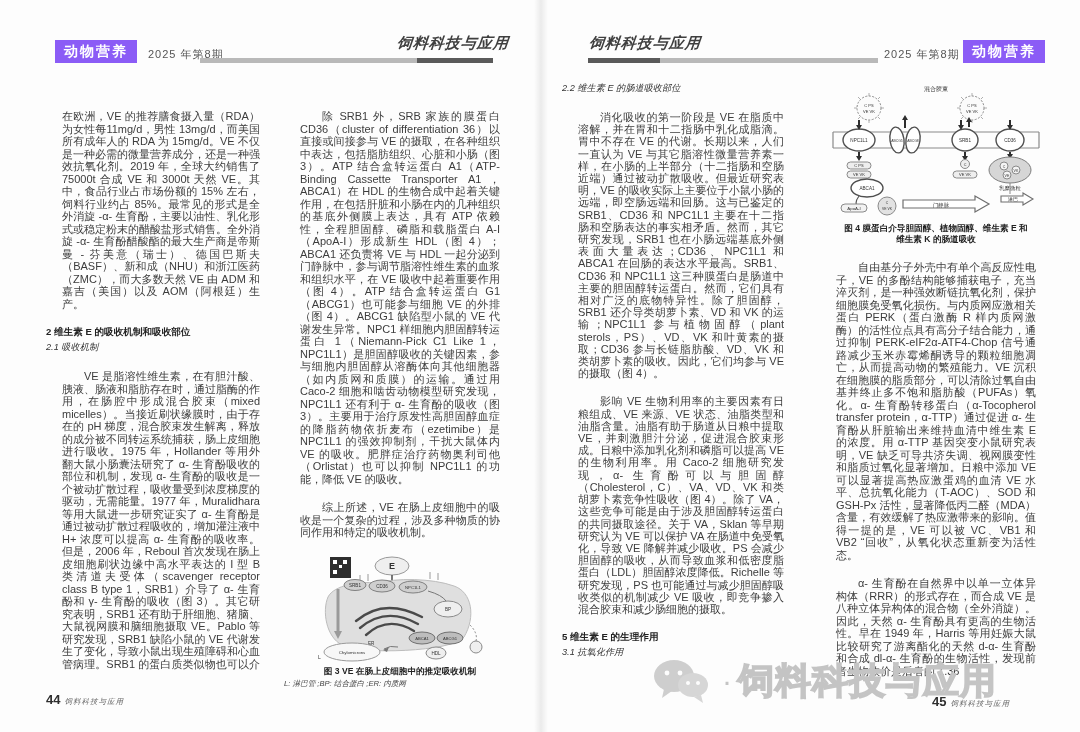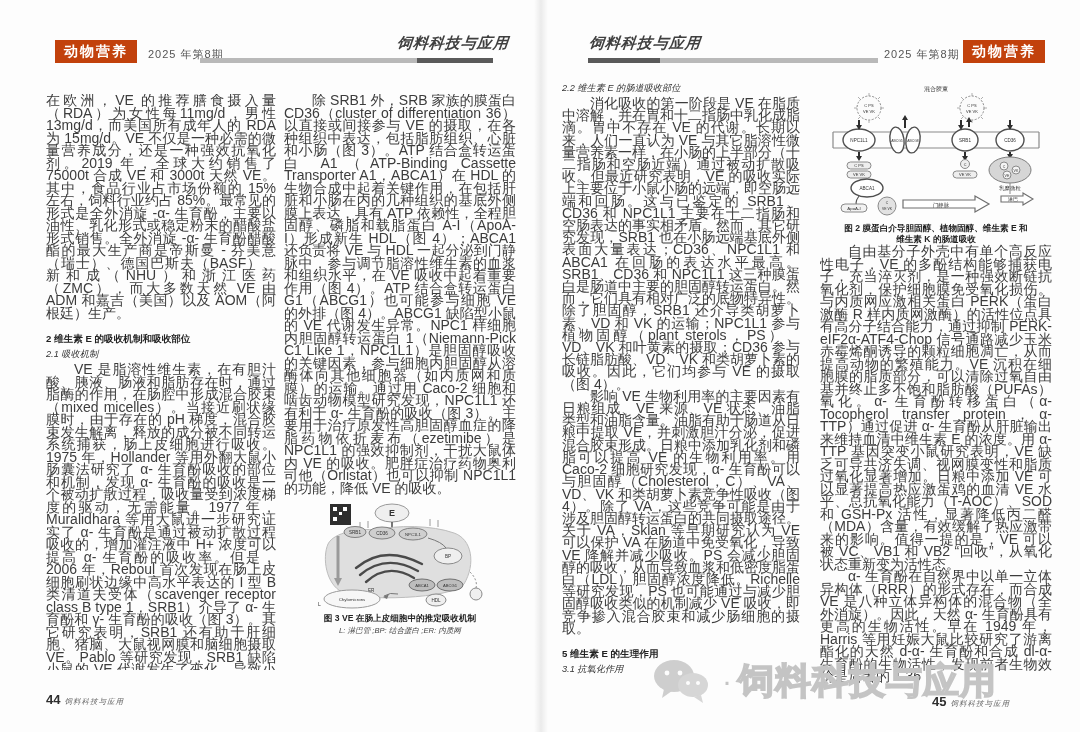--- a/index.html
+++ b/index.html
@@ -1,51 +1,51 @@
 <!DOCTYPE html>
 <html><head>
 <meta charset="utf-8">
 <style>
   html,body{margin:0;padding:0;background:#ffffff;}
   .canvas{position:relative;width:1080px;height:732px;background:#fdfdfd;overflow:hidden;
           font-family:"Liberation Sans","DejaVu Sans",sans-serif;color:#3c3c3c;}
   
-  .badge{position:absolute;top:40px;height:23px;background:#c2410c;color:#fff;
+  .badge{position:absolute;top:40px;height:23px;background:#8b5cf6;color:#fff;
          font-weight:bold;font-size:14px;line-height:23px;padding:0 9px;letter-spacing:2px;}
   .badge-left{left:55px;}
   .badge-right{left:963px;}
   .issue{position:absolute;top:47px;font-size:11px;color:#555;letter-spacing:1px;}
   .issue-left{left:148px;}
   .issue-right{left:884px;}
   .hbar{position:absolute;top:58px;height:5px;}
   .bar-ll{left:200px;width:217px;background:#b9b9b9;}
   .bar-ld{left:417px;width:76px;background:#5a5a5a;}
   .bar-rd{left:588px;width:72px;background:#5a5a5a;}
   .bar-rl{left:660px;width:218px;background:#b9b9b9;}
   .masthead{position:absolute;top:34px;width:130px;text-align:center;font-size:15px;
             font-family:"DejaVu Serif","Liberation Serif",serif;font-style:italic;font-weight:bold;
             color:#3f3f3f;transform:skewX(-6deg);letter-spacing:1px;}
   .mast-left{left:388px;}
   .mast-right{left:580px;}
   
   .col{position:absolute;text-align:justify;overflow:hidden;}
-  .col p{margin:0;font-size:14px;line-height:12.5px;}
+  .col p{margin:16px;font-size:11px;line-height:12.5px;}
   .col p.ind{text-indent:2em;}
   .col h2{margin:14px 0 2px 0;font-size:9.6px;font-weight:bold;color:#222;}
   .col h3{margin:2px 0 2px 0;font-size:9.2px;font-weight:normal;font-style:italic;color:#333;}
   .col1{left:46px;top:94px;width:230px;height:576px;}
   .col2{left:284px;top:94px;width:232px;height:600px;}
   .col3{left:562px;top:80px;width:238px;height:612px;}
   .col3 p{line-height:12.2px;}
   .col4{left:820px;top:84px;width:232px;height:610px;}
   
   .fig{margin-top:8px;text-align:center;}
   .fig-caption{font-size:8.6px;font-weight:bold;color:#222;text-align:center;line-height:11px;margin-top:3px;}
   .fig-note{font-size:7.6px;font-style:italic;color:#444;text-align:center;line-height:9.6px;margin-top:2px;text-align:justify;}
-  .fig-note.center{text-align:center;}
+  .fig-note.center{text-align:left;}
   .fig svg{display:block;margin:0 auto;}
   .svg-label{font-family:"Liberation Sans","DejaVu Sans",sans-serif;fill:#333;}
   
   .gutter{position:absolute;left:534px;top:0;width:14px;height:732px;
           background:linear-gradient(to right,rgba(0,0,0,0),rgba(0,0,0,0.07),rgba(0,0,0,0));}
   
   .pagefoot{position:absolute;font-size:13px;font-weight:bold;color:#2e2e2e;}
   .foot-left{left:46px;top:692px;}
   .foot-right{left:932px;top:694px;}
   .pagefoot .foot-txt{font-size:7.5px;font-weight:normal;font-style:italic;color:#666;margin-left:4px;letter-spacing:1px;}
@@ -77,20 +77,21 @@
 
   <div class="col col1">
     <p>在欧洲，VE 的推荐膳食摄入量（RDA）为女性每11mg/d，男性 13mg/d，而美国所有成年人的 RDA 为 15mg/d。VE 不仅是一种必需的微量营养成分，还是一种强效抗氧化剂。2019 年，全球大约销售了 75000t 合成 VE 和 3000t 天然 VE。其中，食品行业占市场份额的 15% 左右，饲料行业约占 85%。最常见的形式是全外消旋 -α- 生育酚，主要以油性、乳化形式或稳定粉末的醋酸盐形式销售。全外消旋 -α- 生育酚醋酸酯的最大生产商是帝斯曼 - 芬美意（瑞士）、德国巴斯夫（BASF）、新和成（NHU）和浙江医药（ZMC），而大多数天然 VE 由 ADM 和嘉吉（美国）以及 AOM（阿根廷）生产。</p>
     <h2>2 维生素 E 的吸收机制和吸收部位</h2>
     <h3>2.1 吸收机制</h3>
     <p class="ind">VE 是脂溶性维生素，在有胆汁酸、胰液、肠液和脂肪存在时，通过脂酶的作用，在肠腔中形成混合胶束（mixed micelles）。当接近刷状缘膜时，由于存在的 pH 梯度，混合胶束发生解离，释放的成分被不同转运系统捕获，肠上皮细胞进行吸收。1975 年，Hollander 等用外翻大鼠小肠囊法研究了 α- 生育酚吸收的部位和机制，发现 α- 生育酚的吸收是一个被动扩散过程，吸收量受到浓度梯度的驱动，无需能量。1977 年，Muralidhara 等用大鼠进一步研究证实了 α- 生育酚是通过被动扩散过程吸收的，增加灌注液中 H+ 浓度可以提高 α- 生育酚的吸收率。但是，2006 年，Reboul 首次发现在肠上皮细胞刷状边缘中高水平表达的 I 型 B 类清道夫受体（scavenger receptor class B type 1，SRB1）介导了 α- 生育酚和 γ- 生育酚的吸收（图 3）。其它研究表明，SRB1 还有助于肝细胞、猪脑、大鼠视网膜和脑细胞摄取 VE。Pablo 等研究发现，SRB1 缺陷小鼠的 VE 代谢发生了变化，导致小鼠出现生殖障碍和心血管病理。SRB1 的蛋白质类似物也可以介导黑腹果蝇（Drosophila）对 VE 的摄取。后来，SRB1 被证实是肠上皮细胞摄取 VE 的主要载体蛋白。有趣的是，SRB1 也可以介导 VE 从 Caco-2 细胞的脂质区室流出到顶端培养基，表明这种蛋白质在 VE 细胞浓度中具有潜在的调节作用。VE 通过 SRB1 转运的分子机制尚不清楚。研究发现，SRB1 介导细胞从高密度脂蛋白（HDL）颗粒摄取胆固醇和 α- 生育酚，在肝脏和类固醇生成组织中表达特别丰富。胆固醇、磷脂和脂肪酸含量显著</p>
   </div>
 
   <div class="col col2">
     <p class="ind">除 SRB1 外，SRB 家族的膜蛋白 CD36（cluster of differentiation 36）以直接或间接参与 VE 的摄取，在各种组织中表达，包括脂肪组织、心脏和小肠（图 3）。ATP 结合盒转运蛋白 A1（ATP-Binding Cassette Transporter A1，ABCA1）在 HDL 的生物合成中起着关键作用，在包括肝脏和小肠在内的几种组织的基底外侧膜上表达，具有 ATP 依赖性，全程胆固醇、磷脂和载脂蛋白 A-I（ApoA-I）形成新生 HDL（图 4）；ABCA1 还负责将 VE 与 HDL 一起分泌到门静脉中，参与调节脂溶性维生素的血浆和组织水平，在 VE 吸收中起着重要作用（图 4）。ATP 结合盒转运蛋白 G1（ABCG1）也可能参与细胞 VE 的外排（图 4）。ABCG1 缺陷型小鼠的 VE 代谢发生异常。NPC1 样细胞内胆固醇转运蛋白 1（Niemann-Pick C1 Like 1，NPC1L1）是胆固醇吸收的关键因素，参与细胞内胆固醇从溶酶体向其他细胞器（如内质网和质膜）的运输。通过用 Caco-2 细胞和啮齿动物模型研究发现，NPC1L1 还有利于 α- 生育酚的吸收（图 3）。主要用于治疗原发性高胆固醇血症的降脂药物依折麦布（ezetimibe）是 NPC1L1 的强效抑制剂，干扰大鼠体内 VE 的吸收。肥胖症治疗药物奥利司他（Orlistat）也可以抑制 NPC1L1 的功能，降低 VE 的吸收。</p>
+    <p class="ind">综上所述，VE 在肠上皮细胞中的吸收是一个复杂的过程，涉及多种物质的协同作用和特定的吸收机制。</p>
 
     <div class="fig">
       <svg width="180" height="108" viewBox="0 0 180 108">
 
         <rect x="20" y="2" width="21" height="21" fill="#2e2e2e"></rect>
         <rect x="23" y="5" width="4" height="4" fill="#fff"></rect>
           <rect x="33" y="5" width="4" height="4" fill="#fff"></rect>
         <rect x="23" y="15" width="4" height="4" fill="#fff"></rect>
           <rect x="29" y="10" width="3" height="3" fill="#fff"></rect>
 
@@ -259,21 +260,21 @@
         <text class="svg-label" x="58" y="120" font-size="3.4" text-anchor="middle">C</text>
         <text class="svg-label" x="58" y="126" font-size="3.4" text-anchor="middle">VE VK</text>
 
         <polygon points="74,116 146,116 146,112 160,120 146,128 146,124 74,124" fill="#fff" stroke="#6f6f6f" stroke-width="1.2"></polygon>
         <text class="svg-label" x="112" y="122.5" font-size="5.4" text-anchor="middle" fill="#555">门静脉</text>
 
         <line x1="181" y1="99" x2="181" y2="110" stroke="#8a8a8a" stroke-width="1"></line>
         <polygon points="172,112 194,112 194,109 204,115 194,121 194,118 172,118" fill="#fff" stroke="#6f6f6f" stroke-width="1.1"></polygon>
         <text class="svg-label" x="184" y="117" font-size="5" text-anchor="middle" fill="#555">淋巴</text>
       </svg>
-      <div class="fig-caption" style="width:190px;margin:3px auto 0;">图 2 膜蛋白介导胆固醇、植物固醇、维生素 E 和维生素 K 的肠道吸收</div>
+      <div class="fig-caption" style="width:190px;margin:3px auto 0;">图 4 膜蛋白介导胆固醇、植物固醇、维生素 E 和维生素 K 的肠道吸收</div>
     </div>
     <p class="ind">自由基分子外壳中有单个高反应性电子，VE 的多酚结构能够捕获电子，充当淬灭剂，是一种强效断链抗氧化剂，保护细胞膜免受氧化损伤。与内质网应激相关蛋白 PERK（蛋白激酶 R 样内质网激酶）的活性位点具有高分子结合能力，通过抑制 PERK-eIF2α-ATF4-Chop 信号通路减少玉米赤霉烯酮诱导的颗粒细胞凋亡，从而提高动物的繁殖能力。VE 沉积在细胞膜的脂质部分，可以清除过氧自由基并终止多不饱和脂肪酸（PUFAs）氧化。α- 生育酚转移蛋白（α-Tocopherol transfer protein，α-TTP）通过促进 α- 生育酚从肝脏输出来维持血清中维生素 E 的浓度。用 α-TTP 基因突变小鼠研究表明，VE 缺乏可导共济失调、视网膜变性和脂质过氧化显著增加。日粮中添加 VE 可以显著提高热应激蛋鸡的血清 VE 水平、总抗氧化能力（T-AOC）、SOD 和 GSH-Px 活性，显著降低丙二醛（MDA）含量，有效缓解了热应激带来的影响。值得一提的是，VE 可以被 VC、VB1 和 VB2 “回收”，从氧化状态重新变为活性态。</p>
     <p class="ind">α- 生育酚在自然界中以单一立体异构体（RRR）的形式存在，而合成 VE 是八种立体异构体的混合物（全外消旋）。因此，天然 α- 生育酚具有更高的生物活性。早在 1949 年，Harris 等用妊娠大鼠比较研究了游离酯化的天然 d-α- 生育酚和合成 dl-α- 生育酚的生物活性，发现前者生物效价是后者的 1.36</p>
   </div>
 
   <div class="gutter"></div>
 
   <div class="pagefoot foot-left">
     <span>44</span><span class="foot-txt">饲料科技与应用</span>
   </div>

